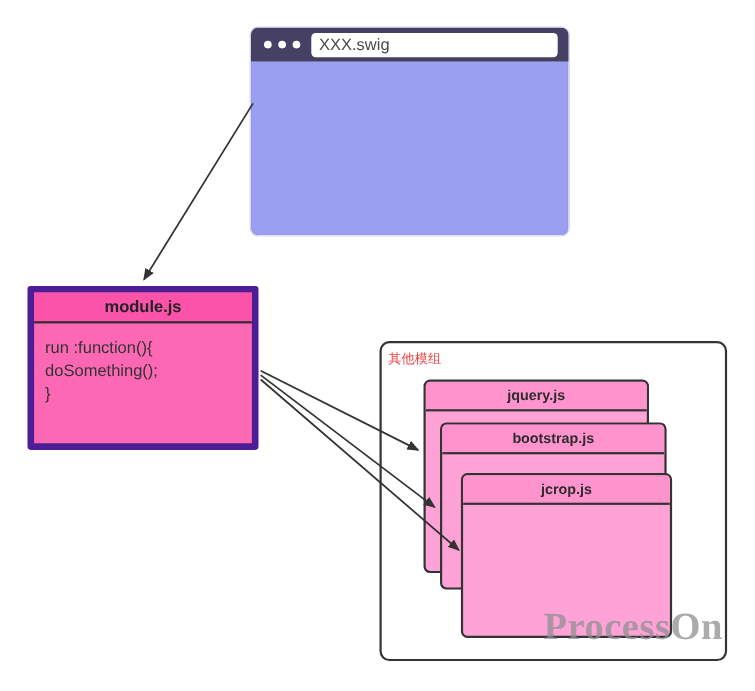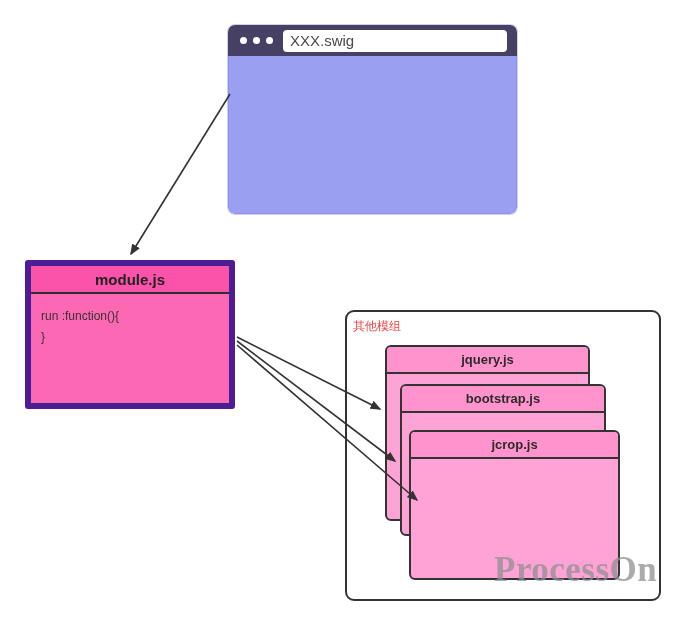--- a/index.html
+++ b/index.html
@@ -74,21 +74,21 @@
     border-bottom: 2px solid #2f2f2f;
     display: flex;
     align-items: center;
     justify-content: center;
     font-weight: bold;
     font-size: 15px;
     color: #222222;
   }
   .module-body {
     padding: 12px 10px;
-    font-size: 12px;
+    font-size: 15px;
     line-height: 21px;
     color: #333333;
   }
 
   
   .group {
     position: absolute;
     left: 345px; top: 310px;
     width: 316px; height: 291px;
     border: 2px solid #333333;
@@ -116,21 +116,21 @@
     border-bottom: 2px solid #333333;
     display: flex;
     align-items: center;
     justify-content: center;
     font-weight: bold;
     font-size: 13px;
     color: #2c2c2c;
   }
   .card1 { left: 385px; top: 345px; width: 205px; height: 176px; z-index: 1; }
   .card2 { left: 400px; top: 384px; width: 206px; height: 152px; z-index: 2; }
-  .card3 { left: 409px; top: 430px; width: 211px; height: 150px; z-index: 3; }
+  .card3 { left: 419px; top: 430px; width: 192px; height: 150px; z-index: 3; }
 
   
   .watermark {
     position: absolute;
     left: 494px; top: 550px;
     font-family: "Liberation Serif", serif;
     font-weight: bold;
     font-size: 35px;
     color: #8f8f93;
     opacity: 0.75;
@@ -165,20 +165,21 @@
       </div>
       <div class="address-bar">XXX.swig</div>
     </div>
     <div class="browser-body"></div>
   </div>
 
   <div class="module-box">
     <div class="module-header">module.js</div>
     <div class="module-body">
       <div>run :function(){</div>
+      <div>doSomething();</div>
       <div>}</div>
     </div>
   </div>
 
   <div class="group">
     <div class="group-label">其他模组</div>
   </div>
 
   <div class="card card1">
     <div class="card-header">jquery.js</div>

